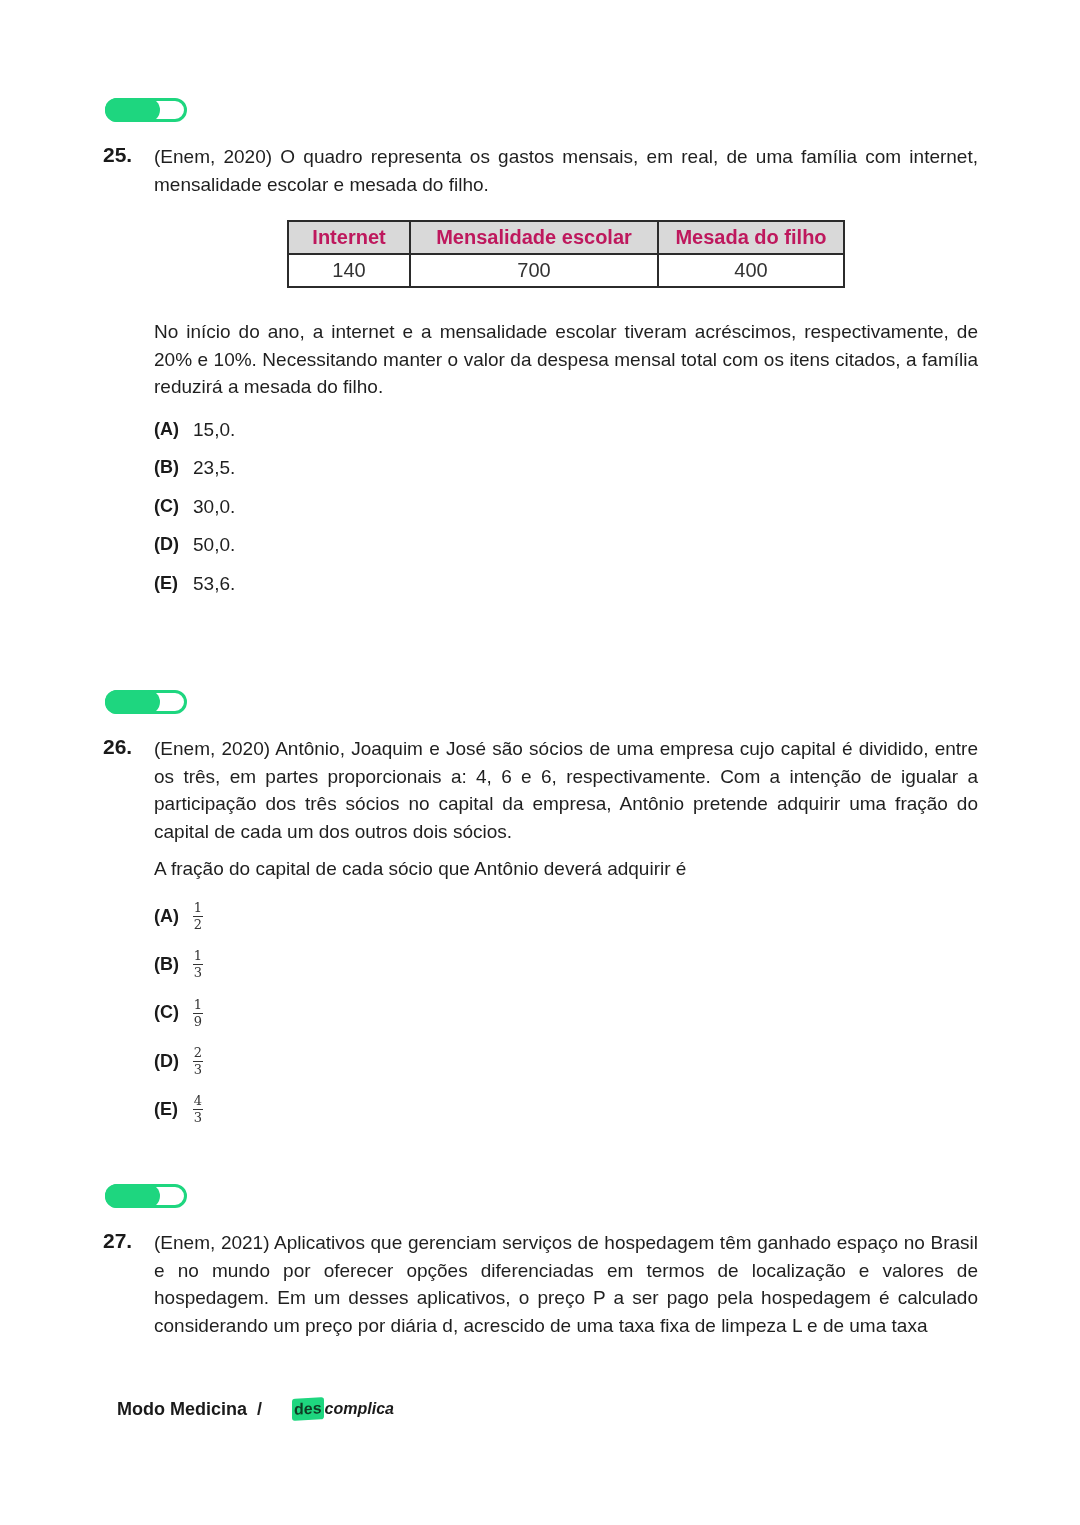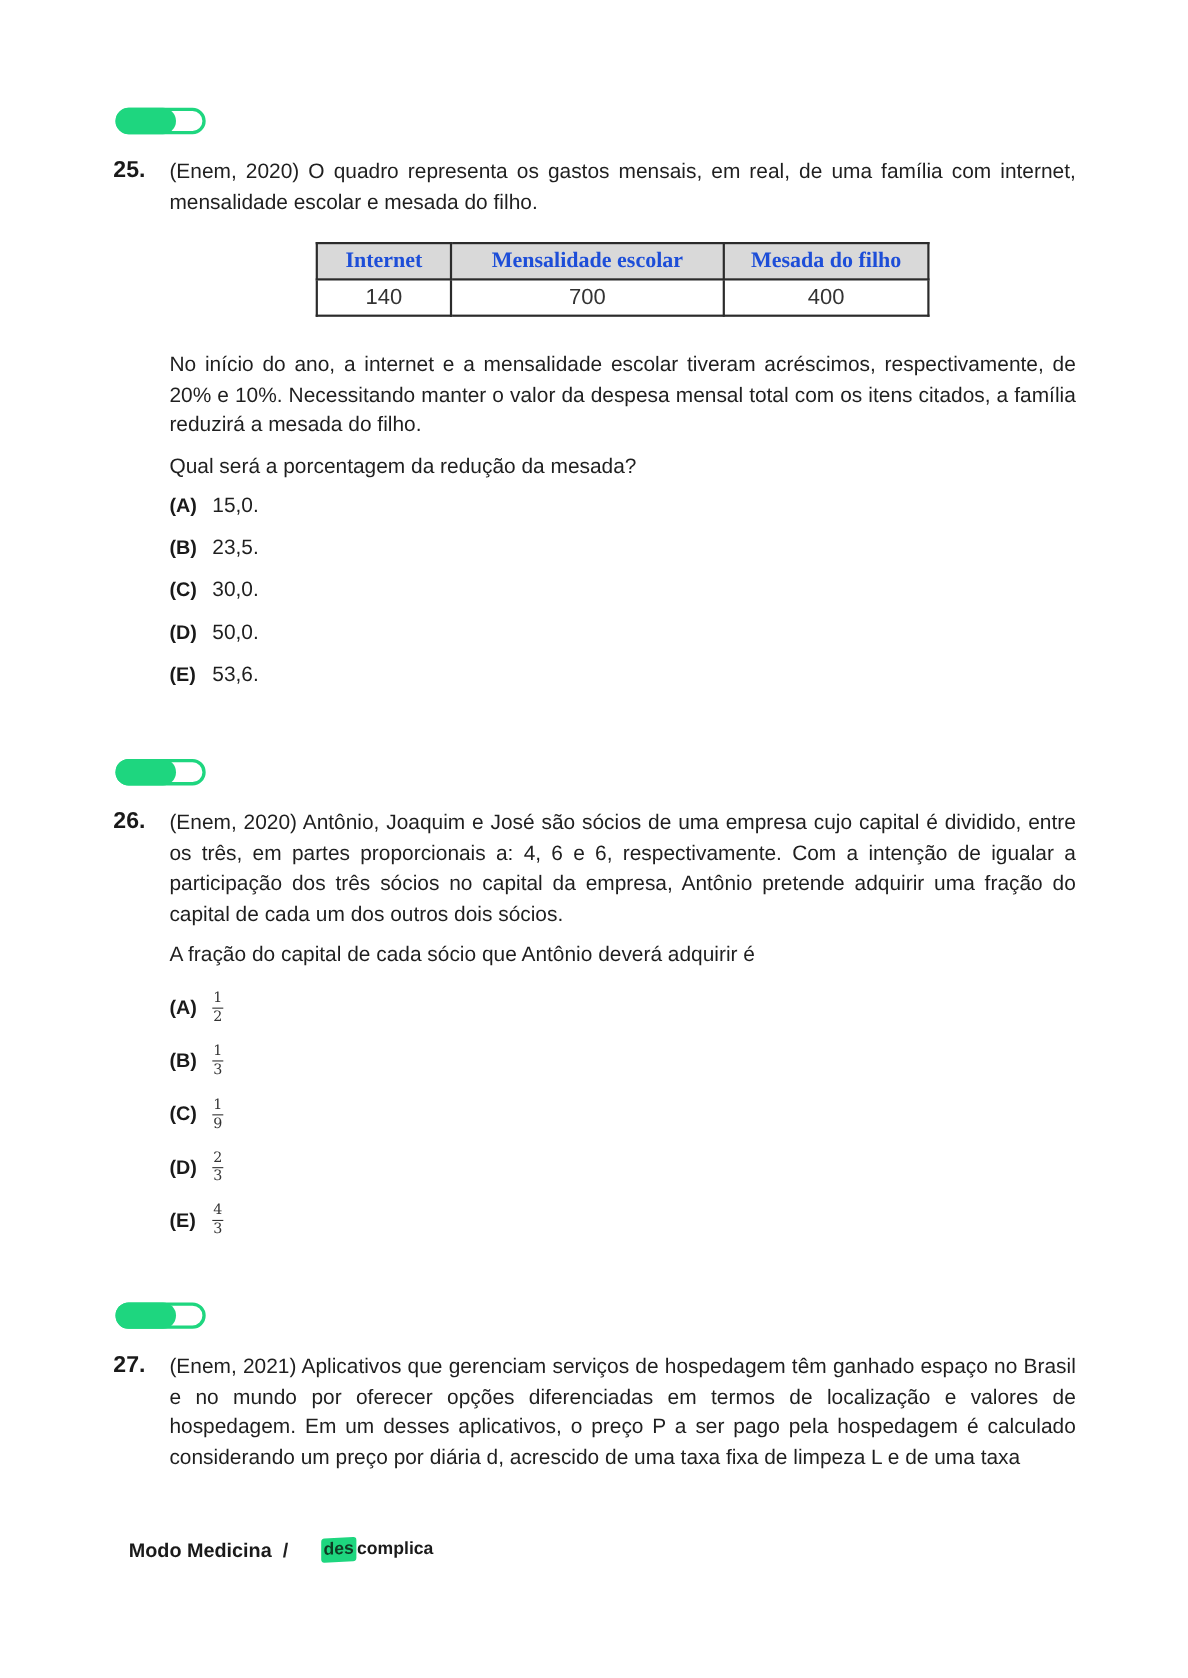--- a/index.html
+++ b/index.html
@@ -9,36 +9,36 @@
   .toggle { position: absolute; left: 105px; width: 82px; height: 24px; border: 3px solid #1ed67f; border-radius: 14px; background: #fff; }
   .toggle .fill { position: absolute; left: -3px; top: -3px; width: 55px; height: 24px; background: #1ed67f; border-radius: 14px; }
 
   .q { position: absolute; left: 103px; width: 875px; }
   .qnum { position: absolute; left: 0; top: 0; font-weight: bold; font-size: 21px; color: #1a1a1a; }
   .qbody { margin-left: 51px; font-size: 19px; line-height: 27.5px; text-align: justify; color: #1f1f1f; }
   .para { margin-bottom: 10px; }
 
   table.t { border-collapse: collapse; margin: 22px 0 30px 133px; font-size: 20px; }
   table.t th, table.t td { border: 2px solid #2b2b2b; padding: 0 14px; height: 33px; text-align: center; }
-  table.t th { background: #d9d9d9; font-weight: bold; color: #1d4ed8; font-family: Liberation Serif, serif; }
+  table.t th { background: #d9d9d9; font-weight: bold; color: #be185d; }
   table.t td { color: #333; }
 
   .opt { display: flex; align-items: center; height: 38.4px; }
   .opt .lbl { font-weight: bold; width: 39px; font-size: 18px; color: #1a1a1a; }
   .opt .val { font-size: 19px; }
   .frac-opt { height: 48.3px; }
   .frac { display: inline-flex; flex-direction: column; align-items: center; font-family: "DejaVu Serif", serif; font-size: 13px; line-height: 14px; color: #333; }
   .frac .bar { width: 10px; border-top: 1px solid #333; margin: 1px 0; }
 
   .footer { position: absolute; top: 1398px; left: 117px; display: flex; align-items: center; }
   .footer .mm { font-weight: bold; font-size: 18px; color: #1a1a1a; }
   .footer .slash { font-weight: bold; font-size: 18px; margin-left: 10px; margin-right: 30px; }
   .logo { display: flex; align-items: center; font-weight: bold; font-size: 16px; }
   .logo .des { background: #1ed67f; color: #0f3b24; padding: 2px 2px; border-radius: 3px; transform: skewY(-3deg); }
-  .logo .complica { color: #1a1a1a; margin-left: 1px; }
+  .logo .complica { color: #1a1a1a; margin-left: 1px; font-style: italic; }
 </style>
 </head>
 <body>
 
 <div class="toggle" style="top:98px;">
     <div class="fill"></div>
   </div>
 <div class="q" style="top:143px;">
   <div class="qnum">25.</div>
   <div class="qbody">
@@ -51,21 +51,20 @@
         <th style="width:186px;">Mesada do filho</th>
       </tr>
       <tr>
         <td>140</td>
         <td>700</td>
         <td>400</td>
       </tr>
     </tbody>
       </table>
     <div class="para">No início do ano, a internet e a mensalidade escolar tiveram acréscimos, respectivamente, de 20% e 10%. Necessitando manter o valor da despesa mensal total com os itens citados, a família reduzirá a mesada do filho.</div>
-    <div class="para" style="margin-bottom:3px;">Qual será a porcentagem da redução da mesada?</div>
     <div class="opt">
         <span class="lbl">(A)</span>
         <span class="val">15,0.</span>
       </div>
     <div class="opt">
         <span class="lbl">(B)</span>
         <span class="val">23,5.</span>
       </div>
     <div class="opt">
         <span class="lbl">(C)</span>

